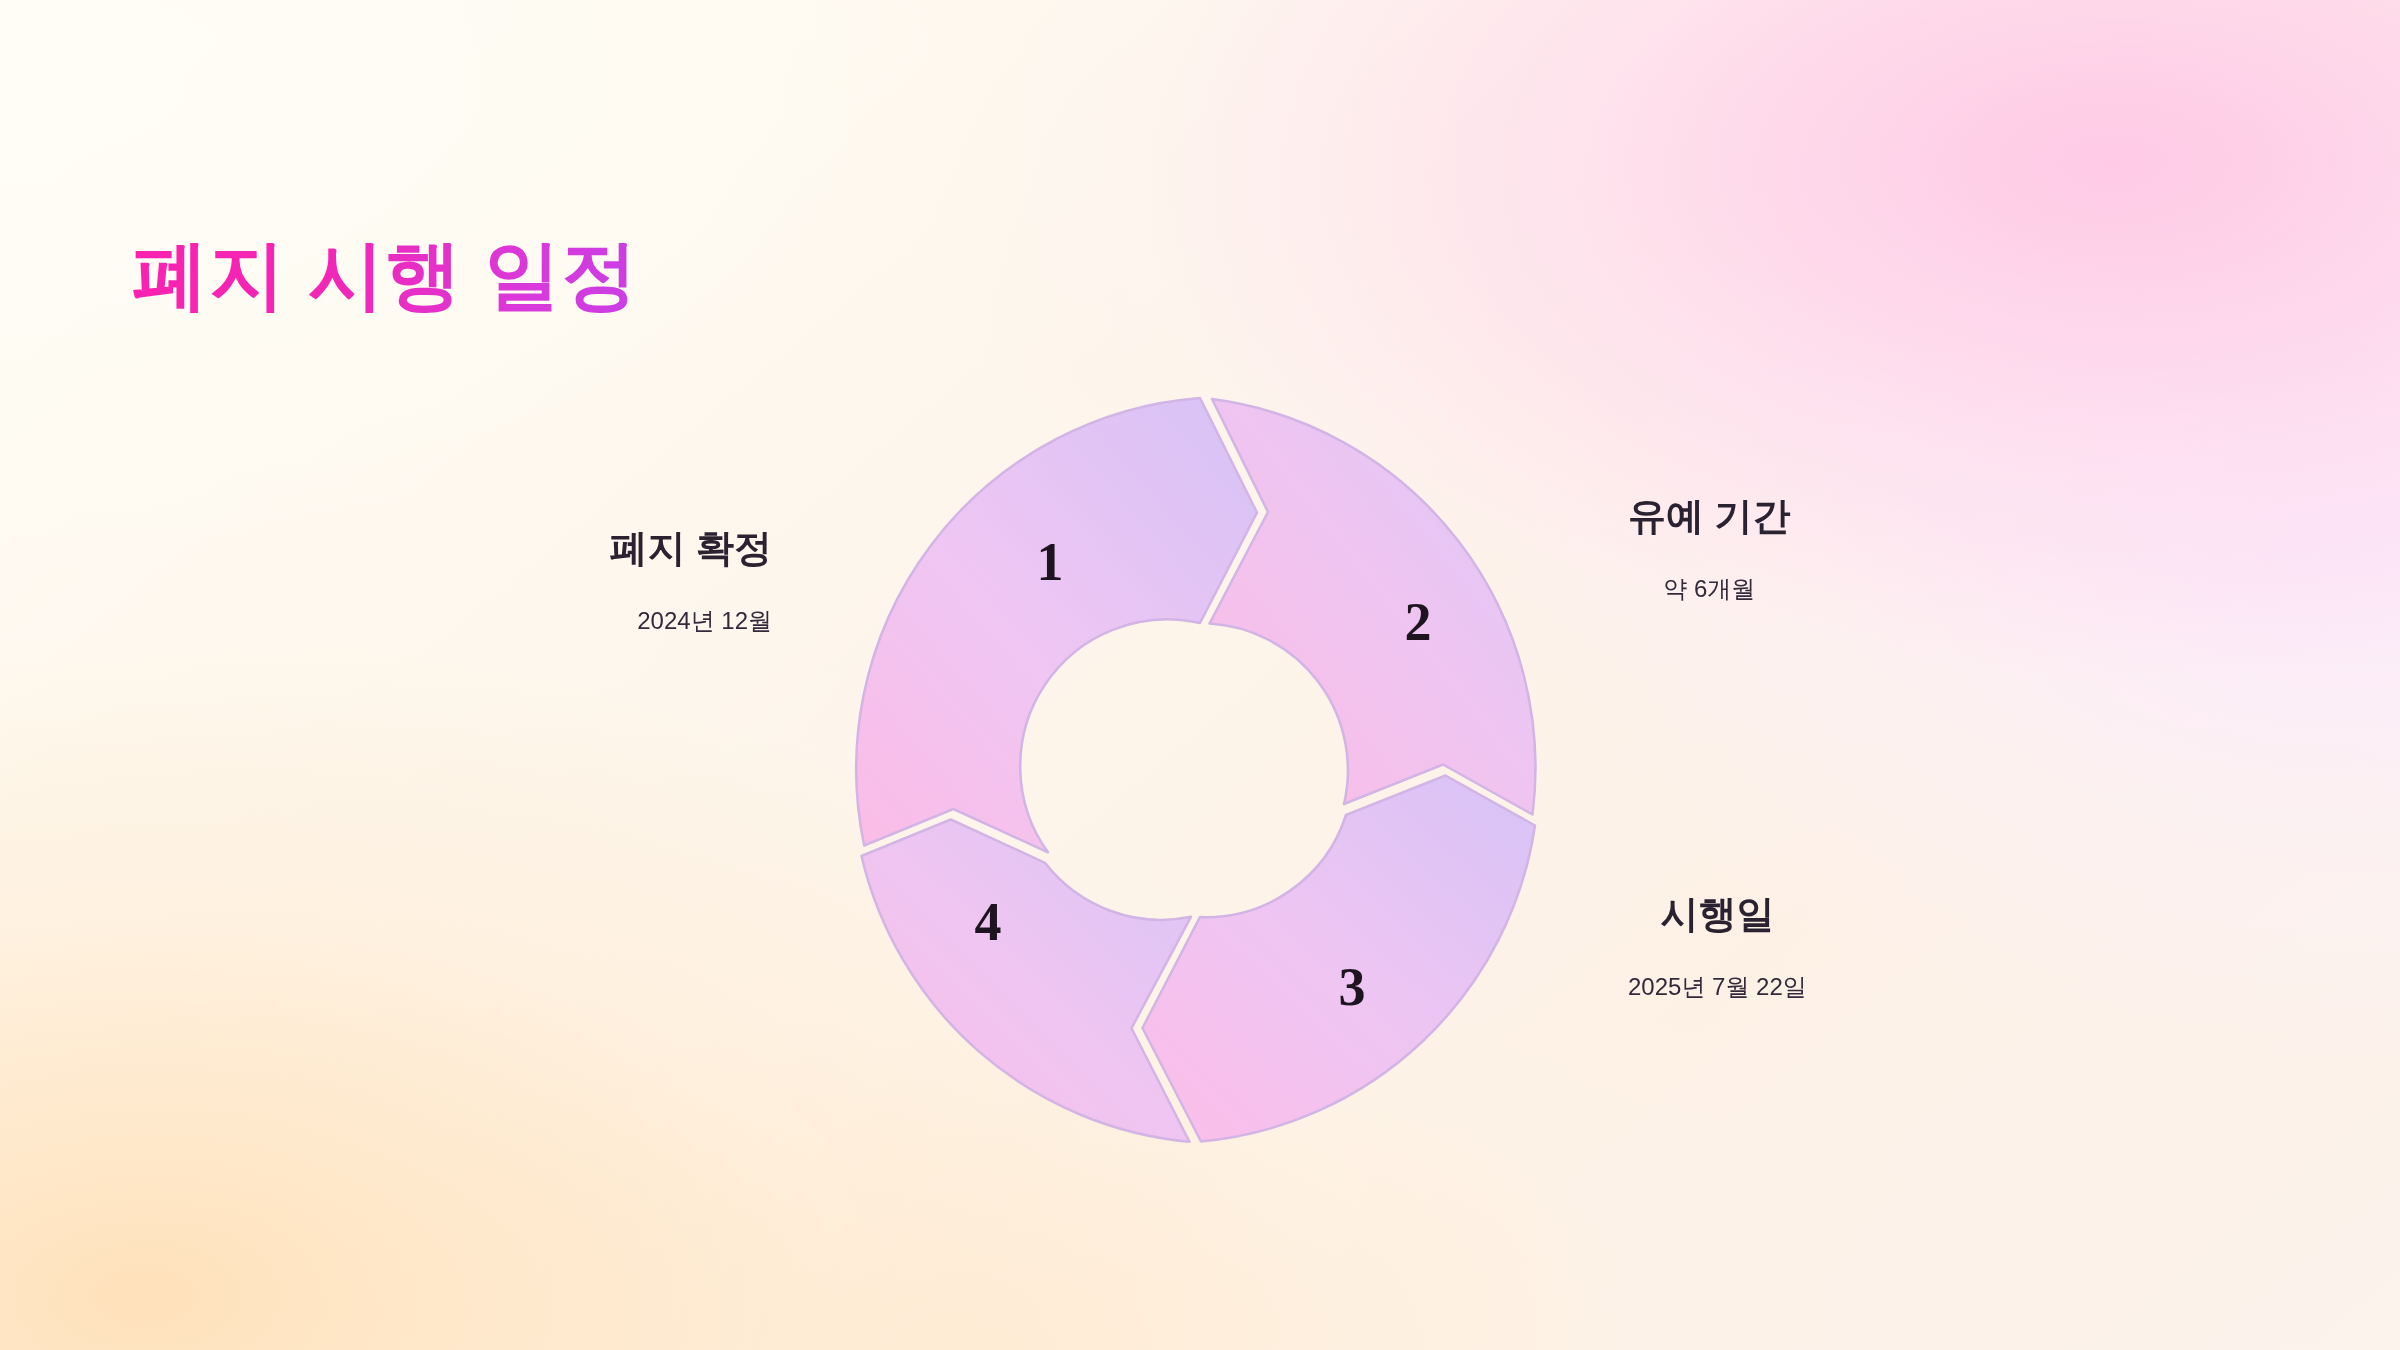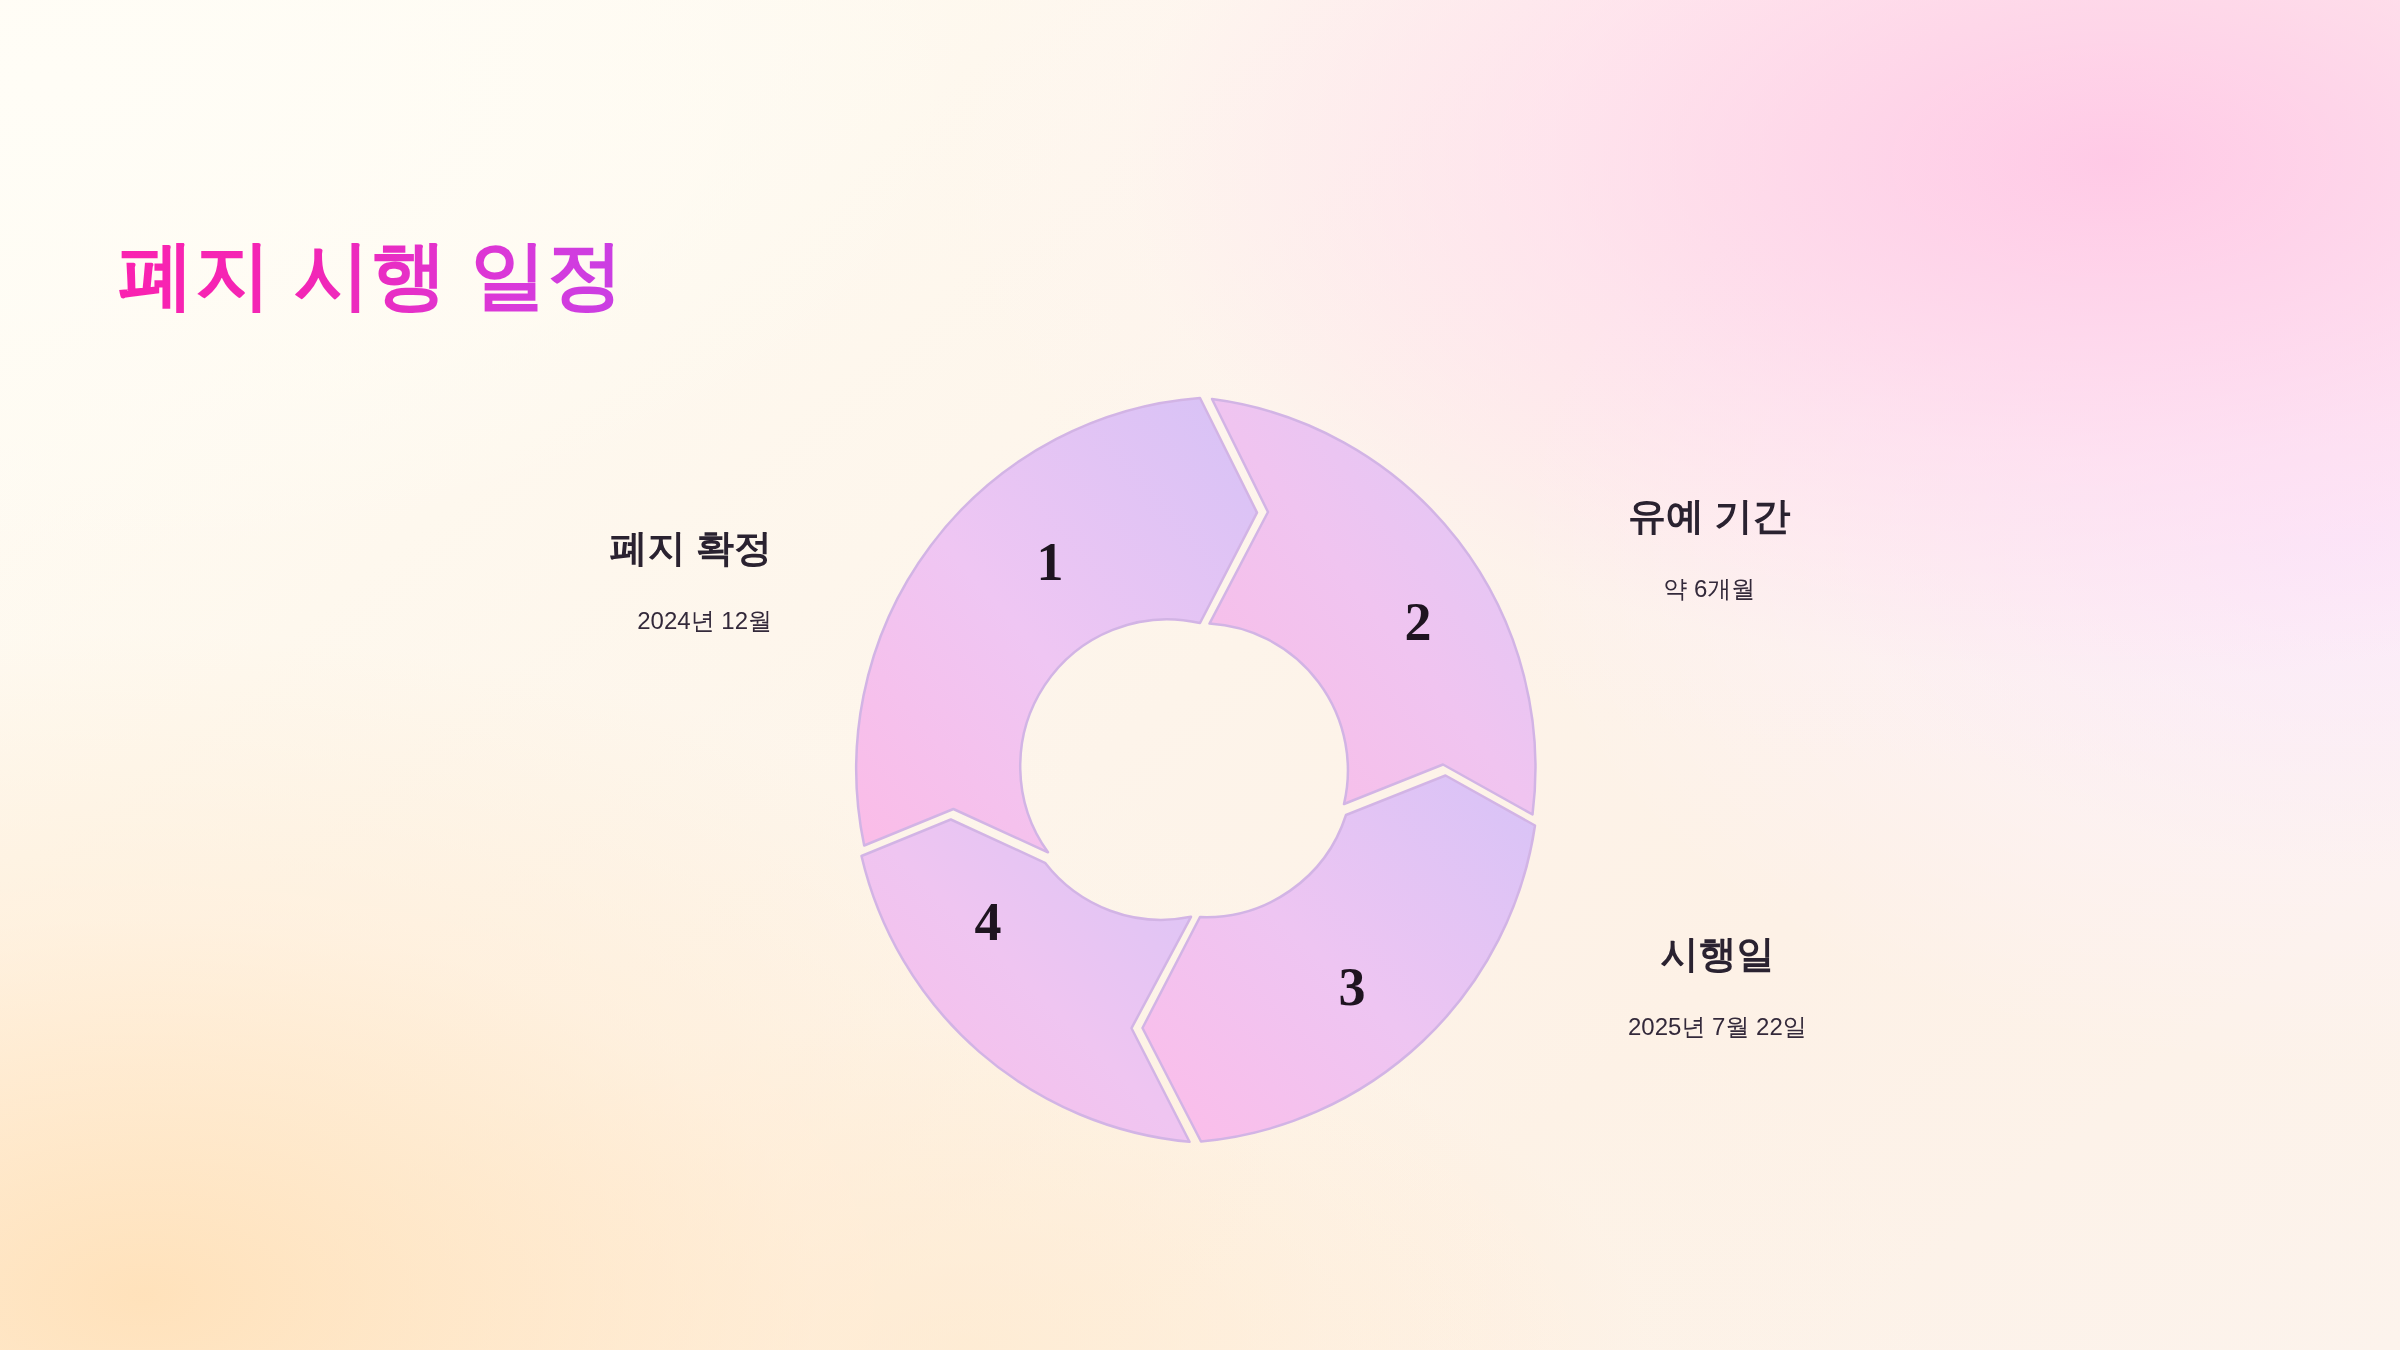--- a/index.html
+++ b/index.html
@@ -25,21 +25,21 @@
       radial-gradient(46% 52% at 98% 40%, rgba(250, 232, 255, 0.85) 0%, rgba(252, 242, 255, 0.35) 48%, rgba(255, 255, 255, 0) 76%),
       radial-gradient(70% 70% at 6% 96%, rgba(255, 224, 183, 0.92) 0%, rgba(255, 236, 212, 0.55) 40%, rgba(255, 248, 236, 0.12) 70%, rgba(255, 255, 255, 0) 84%),
       radial-gradient(55% 48% at 40% 100%, rgba(255, 231, 200, 0.65) 0%, rgba(255, 245, 230, 0.2) 52%, rgba(255, 255, 255, 0) 78%),
       radial-gradient(48% 44% at 2% 6%, rgba(255, 253, 246, 1) 0%, rgba(255, 252, 244, 0.6) 55%, rgba(255, 255, 255, 0) 80%),
       linear-gradient(140deg, #FFFDF6 0%, #FEF8EE 26%, #FDF4EA 50%, #FDF1E6 72%, #FCF3EC 100%);
   }
 
   
   #title {
     position: absolute;
-    left: 118px;
+    left: 132px;
     top: 186px;
     font-size: 76px;
     font-weight: 700;
     letter-spacing: 1px;
     line-height: 1.0;
     white-space: nowrap;
     background-image: linear-gradient(95deg, #FA22B0 0%, #F226B6 38%, #D939DA 78%, #C93FE4 100%);
     -webkit-background-clip: text;
     background-clip: text;
     color: transparent;
@@ -90,21 +90,21 @@
     font-weight: 400;
     color: #33293A;
     line-height: 1.2;
     white-space: nowrap;
   }
   .label-left  { text-align: right; right: 1628px; margin-top: 32px; }
   .label-right { text-align: center;  left: 1628px; }
 
   #label-1 { top: 495px; }
   #label-2 { top: 495px; }
-  #label-3 { top: 933px; }
+  #label-3 { top: 893px; }
   #label-4 { top: 893px; }
 </style>
 </head>
 <body>
 
 <div id="stage">
 
   <h1 id="title">폐지 시행 일정</h1>
 
   <div id="donut-wrap">

